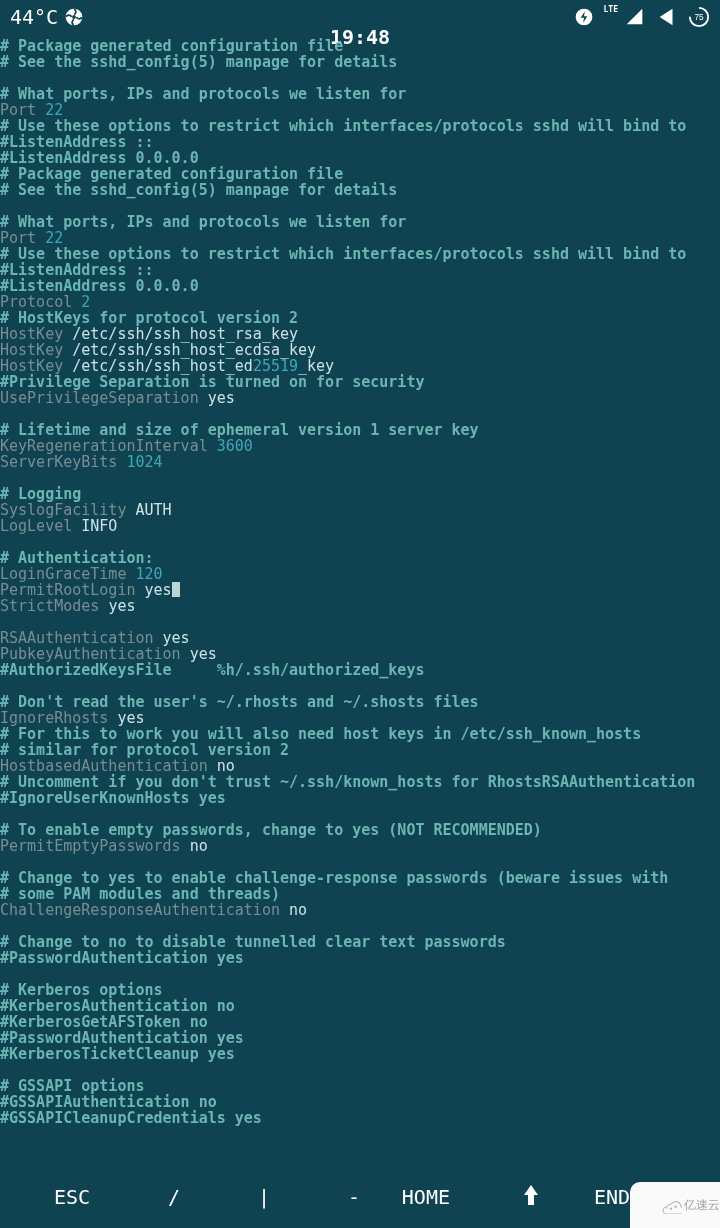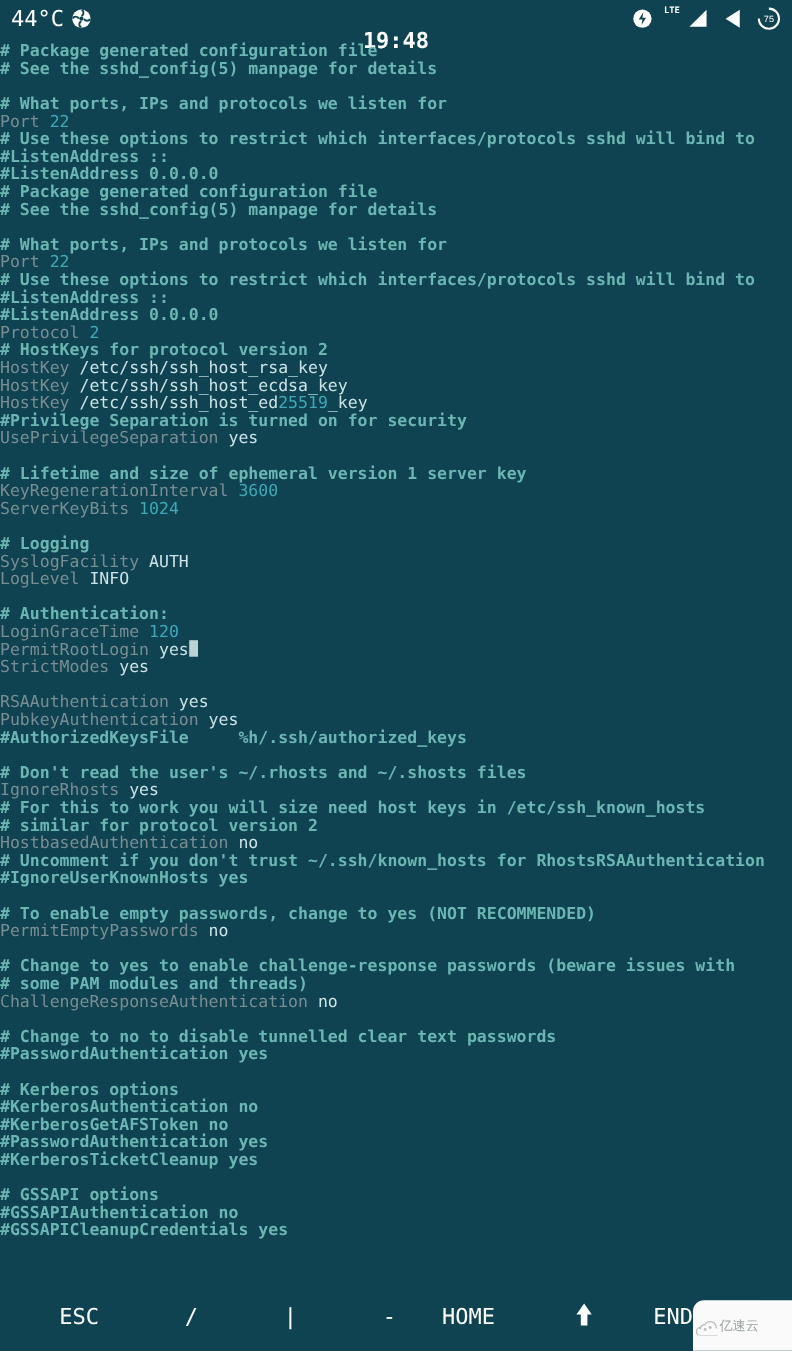--- a/index.html
+++ b/index.html
@@ -12,21 +12,21 @@
   .line{white-space:pre;padding:0;}
   .c{color:#6bb6b2;font-weight:bold;} 
   .k{color:#7a8d92;} 
   .n{color:#3fa8b6;} 
   .t{color:#cde3e6;} 
   .cur{background:#bcd3d4;display:inline-block;width:8px;height:15px;margin-left:0px;vertical-align:top;}
   
   .toolbar{position:absolute;bottom:0;left:0;right:0;height:62px;background:#0f4352;display:flex;align-items:center;border-top:0px;}
   .btn{flex:1;text-align:right;color:#fff;font-size:20px;}
   .arrow-up svg{display:inline-block;}
-  .watermark{position:absolute;right:0;bottom:0;width:90px;height:46px;background:#fafafa;border-top-left-radius:10px;display:flex;align-items:center;justify-content:flex-start;color:#9aa0a0;font-size:12px;font-family:sans-serif;}
+  .watermark{position:absolute;right:0;bottom:0;width:90px;height:46px;background:#fafafa;border-top-left-radius:10px;display:flex;align-items:center;justify-content:flex-end;color:#9aa0a0;font-size:12px;font-family:sans-serif;}
   .lte{font-size:8px;font-weight:700;margin-bottom:16px;margin-right:-4px;}
 </style>
 </head>
 <body>
 
 <div class="status-bar">
   <div class="status-left">
     <span>44°C</span>
     <span class="ico">
       <svg width="20" height="20" viewBox="0 0 24 24">
@@ -101,21 +101,21 @@
     <div class="line"><span class="k">LoginGraceTime </span><span class="n">120</span></div>
     <div class="line"><span class="k">PermitRootLogin </span><span class="t">yes</span><span class="cur"></span></div>
     <div class="line"><span class="k">StrictModes </span><span class="t">yes</span></div>
     <div class="line">&nbsp;</div>
     <div class="line"><span class="k">RSAAuthentication </span><span class="t">yes</span></div>
     <div class="line"><span class="k">PubkeyAuthentication </span><span class="t">yes</span></div>
     <div class="line"><span class="c">#AuthorizedKeysFile     %h/.ssh/authorized_keys</span></div>
     <div class="line">&nbsp;</div>
     <div class="line"><span class="c"># Don't read the user's ~/.rhosts and ~/.shosts files</span></div>
     <div class="line"><span class="k">IgnoreRhosts </span><span class="t">yes</span></div>
-    <div class="line"><span class="c"># For this to work you will size need host keys in /etc/ssh_known_hosts</span></div>
+    <div class="line"><span class="c"># For this to work you will also need host keys in /etc/ssh_known_hosts</span></div>
     <div class="line"><span class="c"># similar for protocol version 2</span></div>
     <div class="line"><span class="k">HostbasedAuthentication </span><span class="t">no</span></div>
     <div class="line"><span class="c"># Uncomment if you don't trust ~/.ssh/known_hosts for RhostsRSAAuthentication</span></div>
     <div class="line"><span class="c">#IgnoreUserKnownHosts yes</span></div>
     <div class="line">&nbsp;</div>
     <div class="line"><span class="c"># To enable empty passwords, change to yes (NOT RECOMMENDED)</span></div>
     <div class="line"><span class="k">PermitEmptyPasswords </span><span class="t">no</span></div>
     <div class="line">&nbsp;</div>
     <div class="line"><span class="c"># Change to yes to enable challenge-response passwords (beware issues with</span></div>
     <div class="line"><span class="c"># some PAM modules and threads)</span></div>

